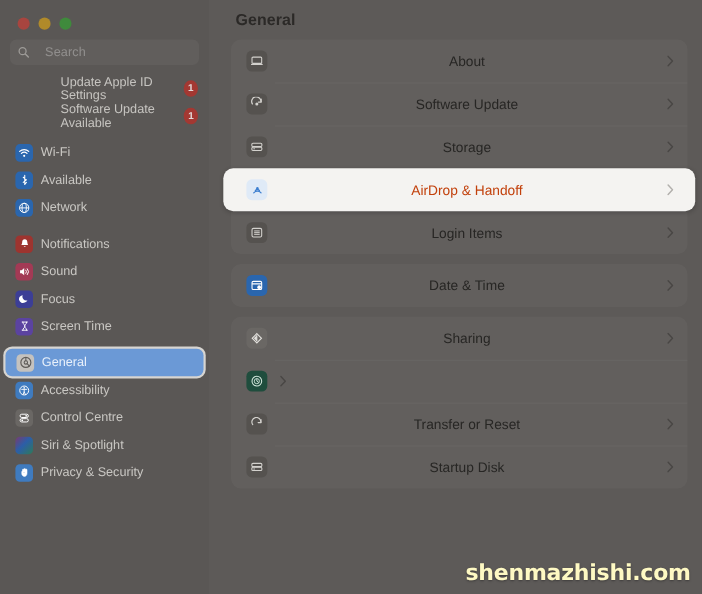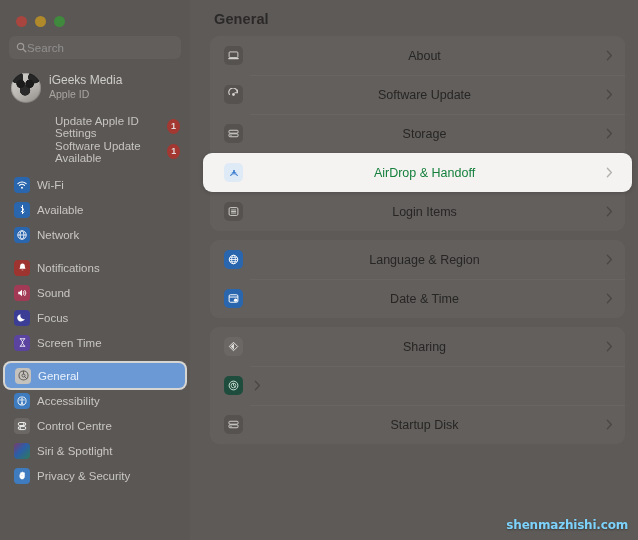--- a/index.html
+++ b/index.html
@@ -35,21 +35,21 @@
   .tl.yellow { background: #b08a2a; }
   .tl.green  { background: #3f8a3c; }
 
   .search-wrap { padding: 4px 9px 0 9px; }
   .search-box {
     height: 23px;
     background: rgba(255,255,255,0.045);
     border-radius: 6px;
     display: flex; align-items: center;
     padding: 0 7px;
-    gap: 0;
+    gap: 14px;
   }
   .search-icon { width: 11px; height: 11px; flex: 0 0 11px; opacity: .55; }
   .search-input-text {
     font-size: 11.5px;
     color: rgba(255,255,255,0.30);
     letter-spacing: .1px;
   }
 
   .account-row {
     display: flex; align-items: center;
@@ -183,29 +183,29 @@
   .row.highlight {
     background: #f4f3f1;
     border-radius: 9px;
     margin: 0 -7px;
     padding: 0 19px 0 21px;
     box-shadow: 0 1px 4px rgba(0,0,0,0.18);
     z-index: 5;
   }
   .row.highlight::before { display: none; }
   .row.highlight + .row::before { display: none; }
-  .row.highlight .row-label { color: #15803d; }
+  .row.highlight .row-label { color: #c2410c; }
   .row.highlight .chev { opacity: .62; }
 
   .watermark {
     position: absolute;
     right: 10px; bottom: 8px;
-    font-size: 12px;
+    font-size: 20px;
     font-weight: bold;
-    color: #7dd3fc;
+    color: #fef9c3;
     font-family: "DejaVu Sans", sans-serif;
     letter-spacing: -.2px;
     text-shadow: 0 1px 2px rgba(0,0,0,0.35);
     z-index: 20;
   }
 </style>
 </head>
 <body>
 
 <div id="app">
@@ -221,27 +221,20 @@
     <div class="search-wrap">
       <div class="search-box">
         <svg class="search-icon" viewBox="0 0 16 16">
           <circle cx="6.6" cy="6.6" r="4.6" fill="none" stroke="#cfcdc9" stroke-width="1.7"></circle>
           <line x1="10.2" y1="10.2" x2="14.2" y2="14.2" stroke="#cfcdc9" stroke-width="1.9" stroke-linecap="round"></line>
         </svg>
         <span class="search-input-text">Search</span>
       </div>
     </div>
 
-    <div class="account-row">
-      <div class="avatar"></div>
-      <div class="account-txt">
-        <span class="account-name">iGeeks Media</span>
-        <span class="account-sub">Apple ID</span>
-      </div>
-    </div>
 
     <div class="notice-list">
       <div class="notice-row">
         <span class="notice-label">Update Apple ID Settings</span>
         <span class="badge">1</span>
       </div>
       <div class="notice-row">
         <span class="notice-label">Software Update Available</span>
         <span class="badge">1</span>
       </div>
@@ -436,35 +429,20 @@
           <svg class="chev" viewBox="0 0 8 13">
               <polyline points="1.5,1.5 6.2,6.5 1.5,11.5" fill="none" stroke="#2c2a28" stroke-width="1.6" stroke-linecap="round" stroke-linejoin="round"></polyline>
             </svg>
         </div>
       </div>
 
       <div class="group">
         <div class="row">
           <span class="ico" style="background:#2a66ae">
             <svg viewBox="0 0 16 16" width="13" height="13">
-                <circle cx="8" cy="8" r="5.2" fill="none" stroke="#fff" stroke-width="1.2"></circle>
-                <ellipse cx="8" cy="8" rx="2.4" ry="5.2" fill="none" stroke="#fff" stroke-width="1"></ellipse>
-                <line x1="2.8" y1="8" x2="13.2" y2="8" stroke="#fff" stroke-width="1"></line>
-                <line x1="3.7" y1="5.4" x2="12.3" y2="5.4" stroke="#fff" stroke-width=".9"></line>
-                <line x1="3.7" y1="10.6" x2="12.3" y2="10.6" stroke="#fff" stroke-width=".9"></line>
-              </svg>
-          </span>
-          <span class="row-label">Language &amp; Region</span>
-          <svg class="chev" viewBox="0 0 8 13">
-              <polyline points="1.5,1.5 6.2,6.5 1.5,11.5" fill="none" stroke="#2c2a28" stroke-width="1.6" stroke-linecap="round" stroke-linejoin="round"></polyline>
-            </svg>
-        </div>
-        <div class="row">
-          <span class="ico" style="background:#2a66ae">
-            <svg viewBox="0 0 16 16" width="13" height="13">
                 <rect x="2.6" y="3.4" width="10.8" height="9.2" rx="1.5" fill="none" stroke="#fff" stroke-width="1.2"></rect>
                 <line x1="2.6" y1="6.2" x2="13.4" y2="6.2" stroke="#fff" stroke-width="1.2"></line>
                 <circle cx="10.6" cy="10" r="2.1" fill="#fff"></circle>
               </svg>
           </span>
           <span class="row-label">Date &amp; Time</span>
           <svg class="chev" viewBox="0 0 8 13">
               <polyline points="1.5,1.5 6.2,6.5 1.5,11.5" fill="none" stroke="#2c2a28" stroke-width="1.6" stroke-linecap="round" stroke-linejoin="round"></polyline>
             </svg>
         </div>
@@ -492,20 +470,32 @@
                 <path d="M8 5.6V8l1.9 1.3" stroke="#cfe4da" stroke-width="1.1" fill="none" stroke-linecap="round"></path>
               </svg>
           </span>
           <svg class="chev" viewBox="0 0 8 13">
               <polyline points="1.5,1.5 6.2,6.5 1.5,11.5" fill="none" stroke="#2c2a28" stroke-width="1.6" stroke-linecap="round" stroke-linejoin="round"></polyline>
             </svg>
         </div>
         <div class="row">
           <span class="ico" style="background:#55524f">
             <svg viewBox="0 0 16 16" width="13" height="13">
+                <path d="M12.4 6.2A5 5 0 103.4 8.6" fill="none" stroke="#d3d1cd" stroke-width="1.3" stroke-linecap="round"></path>
+                <polyline points="12.7,3 12.7,6.4 9.4,6.4" fill="none" stroke="#d3d1cd" stroke-width="1.2" stroke-linecap="round" stroke-linejoin="round"></polyline>
+              </svg>
+          </span>
+          <span class="row-label">Transfer or Reset</span>
+          <svg class="chev" viewBox="0 0 8 13">
+              <polyline points="1.5,1.5 6.2,6.5 1.5,11.5" fill="none" stroke="#2c2a28" stroke-width="1.6" stroke-linecap="round" stroke-linejoin="round"></polyline>
+            </svg>
+        </div>
+        <div class="row">
+          <span class="ico" style="background:#55524f">
+            <svg viewBox="0 0 16 16" width="13" height="13">
                 <rect x="2.4" y="4" width="11.2" height="3.6" rx="1.2" fill="none" stroke="#d3d1cd" stroke-width="1.2"></rect>
                 <rect x="2.4" y="8.4" width="11.2" height="3.6" rx="1.2" fill="none" stroke="#d3d1cd" stroke-width="1.2"></rect>
                 <circle cx="4.9" cy="10.2" r=".8" fill="#d3d1cd"></circle>
               </svg>
           </span>
           <span class="row-label">Startup Disk</span>
           <svg class="chev" viewBox="0 0 8 13">
               <polyline points="1.5,1.5 6.2,6.5 1.5,11.5" fill="none" stroke="#2c2a28" stroke-width="1.6" stroke-linecap="round" stroke-linejoin="round"></polyline>
             </svg>
         </div>

